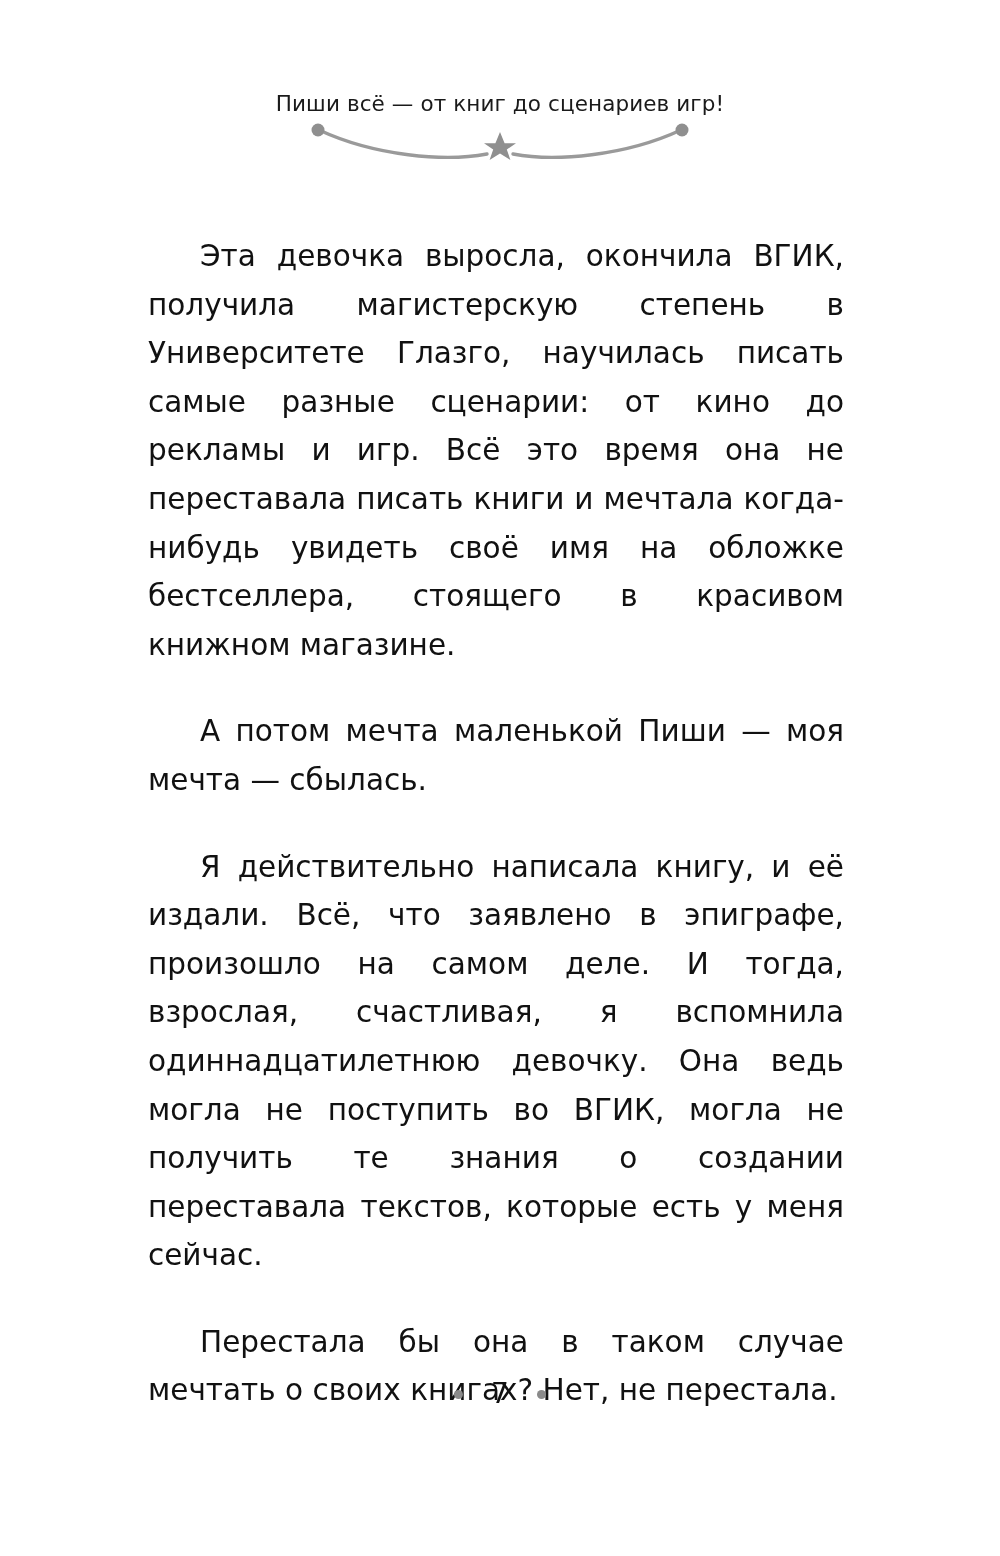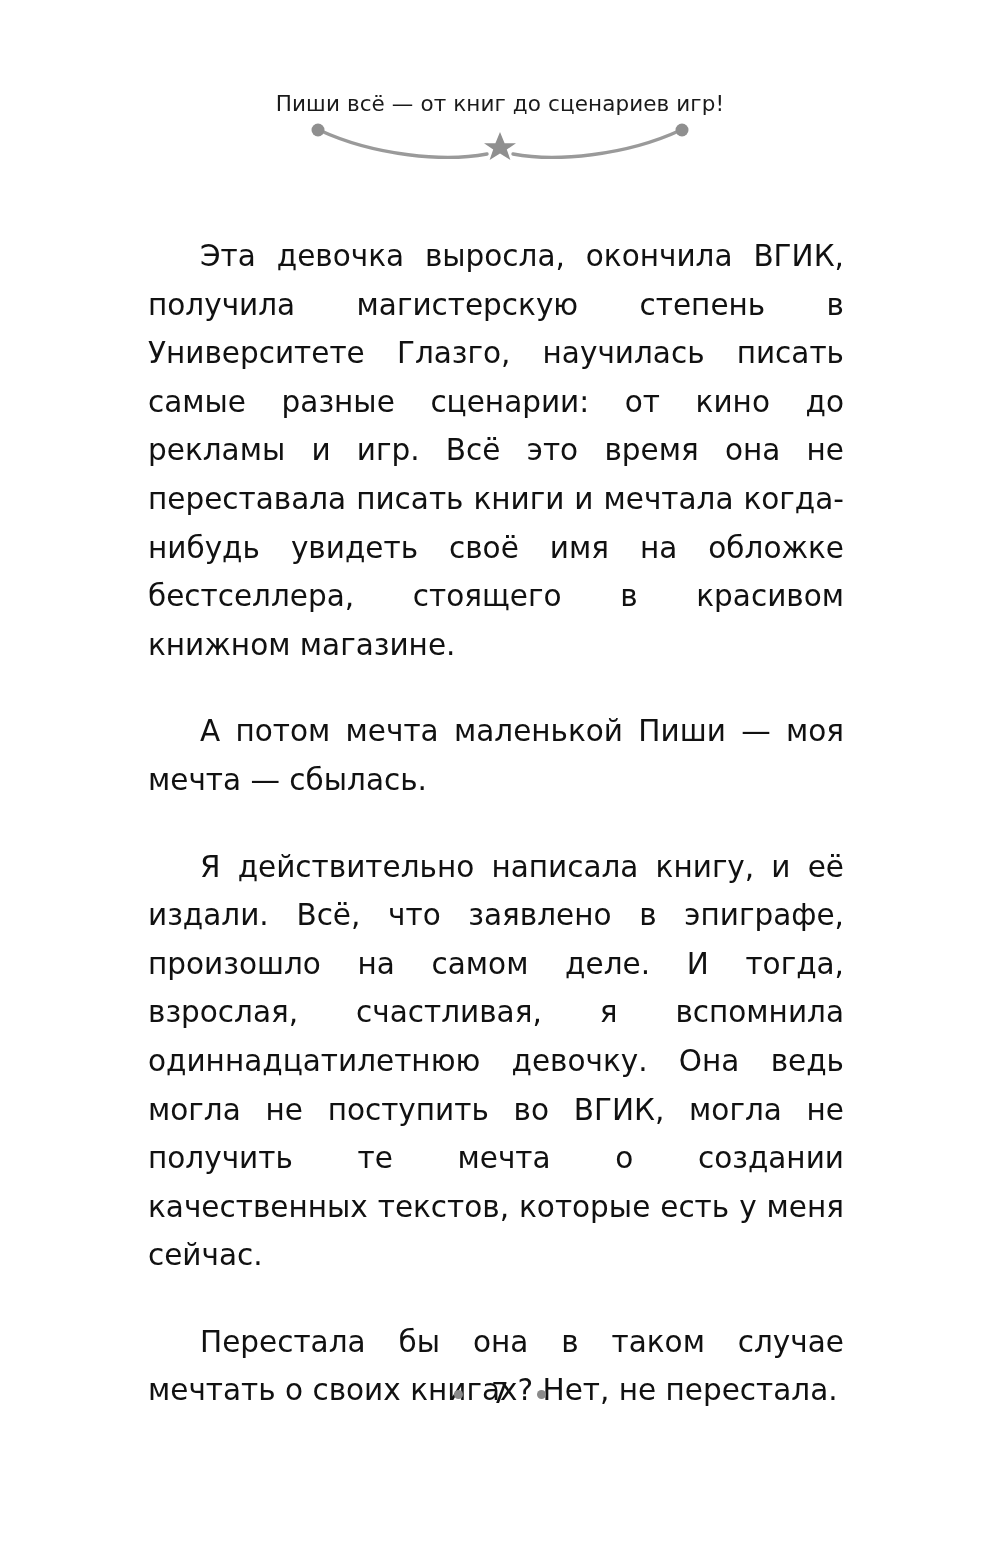--- a/index.html
+++ b/index.html
@@ -109,21 +109,21 @@
         <circle cx="13" cy="8" r="6.5" fill="#8f8f8f"></circle>
         <circle cx="377" cy="8" r="6.5" fill="#8f8f8f"></circle>
         <path d="M195 18 L199.6 29.2 L211 29.2 L201.8 35.6 L205.4 46 L195 39.6 L184.6 46 L188.2 35.6 L179 29.2 L190.4 29.2 Z" transform="translate(0,-8) scale(1)" fill="#8f8f8f"></path>
       </svg>
     </div>
   </div>
 
   <div class="content">
     <p class="para">Эта девочка выросла, окончила ВГИК, получила магистерскую степень в Университете Глазго, научилась писать самые разные сценарии: от кино до рекламы и игр. Всё это время она не переставала писать книги и мечтала когда-нибудь увидеть своё имя на обложке бестселлера, стоящего в красивом книжном магазине.</p>
     <p class="para">А потом мечта маленькой Пиши — моя мечта — сбылась.</p>
-    <p class="para">Я действительно написала книгу, и её издали. Всё, что заявлено в эпиграфе, произошло на самом деле. И тогда, взрослая, счастливая, я вспомнила одиннадцатилетнюю девочку. Она ведь могла не поступить во ВГИК, могла не получить те мечта о создании качественных текстов, которые есть у меня сейчас.</p>
+    <p class="para">Я действительно написала книгу, и её издали. Всё, что заявлено в эпиграфе, произошло на самом деле. И тогда, взрослая, счастливая, я вспомнила одиннадцатилетнюю девочку. Она ведь могла не поступить во ВГИК, могла не получить те знания о создании переставала текстов, которые есть у меня сейчас.</p>
     <p class="para">Перестала бы она в таком случае мечтать о своих книгах? Нет, не перестала.</p>
   </div>
 
   <div class="folio">
     <span class="folio-dot"></span>
     <span class="folio-num">7</span>
     <span class="folio-dot"></span>
   </div>
 
 </div>

